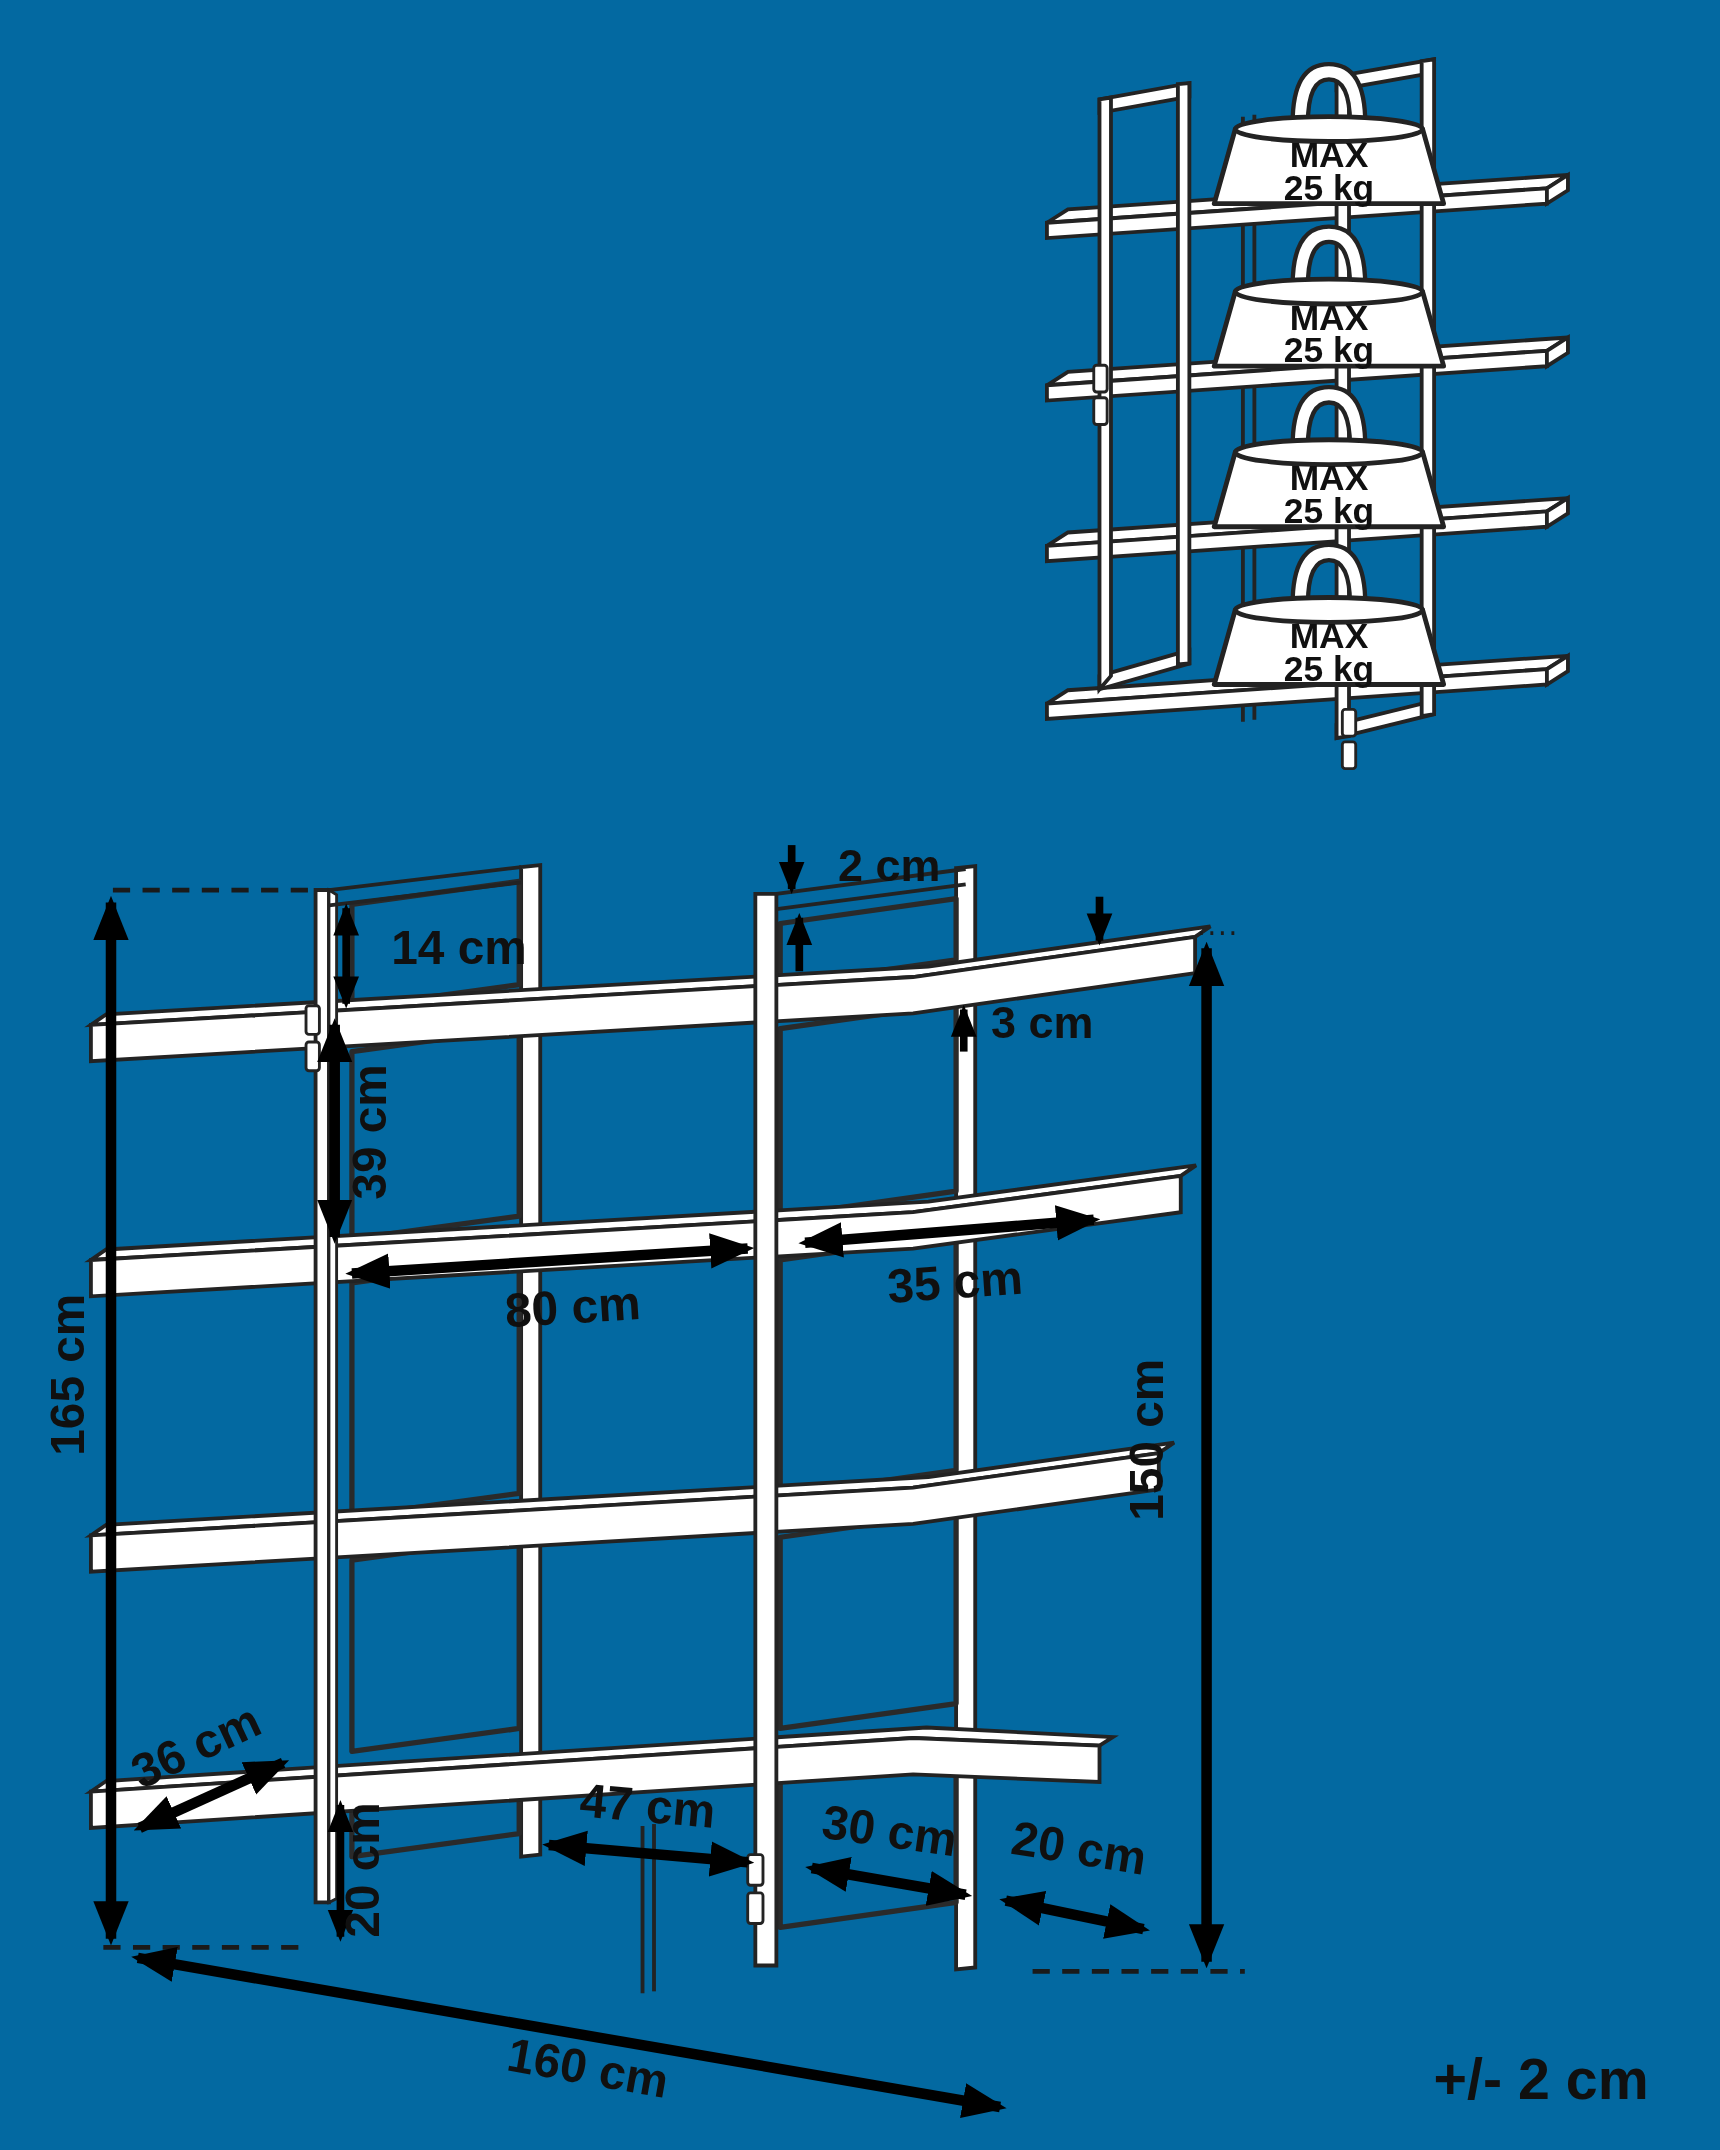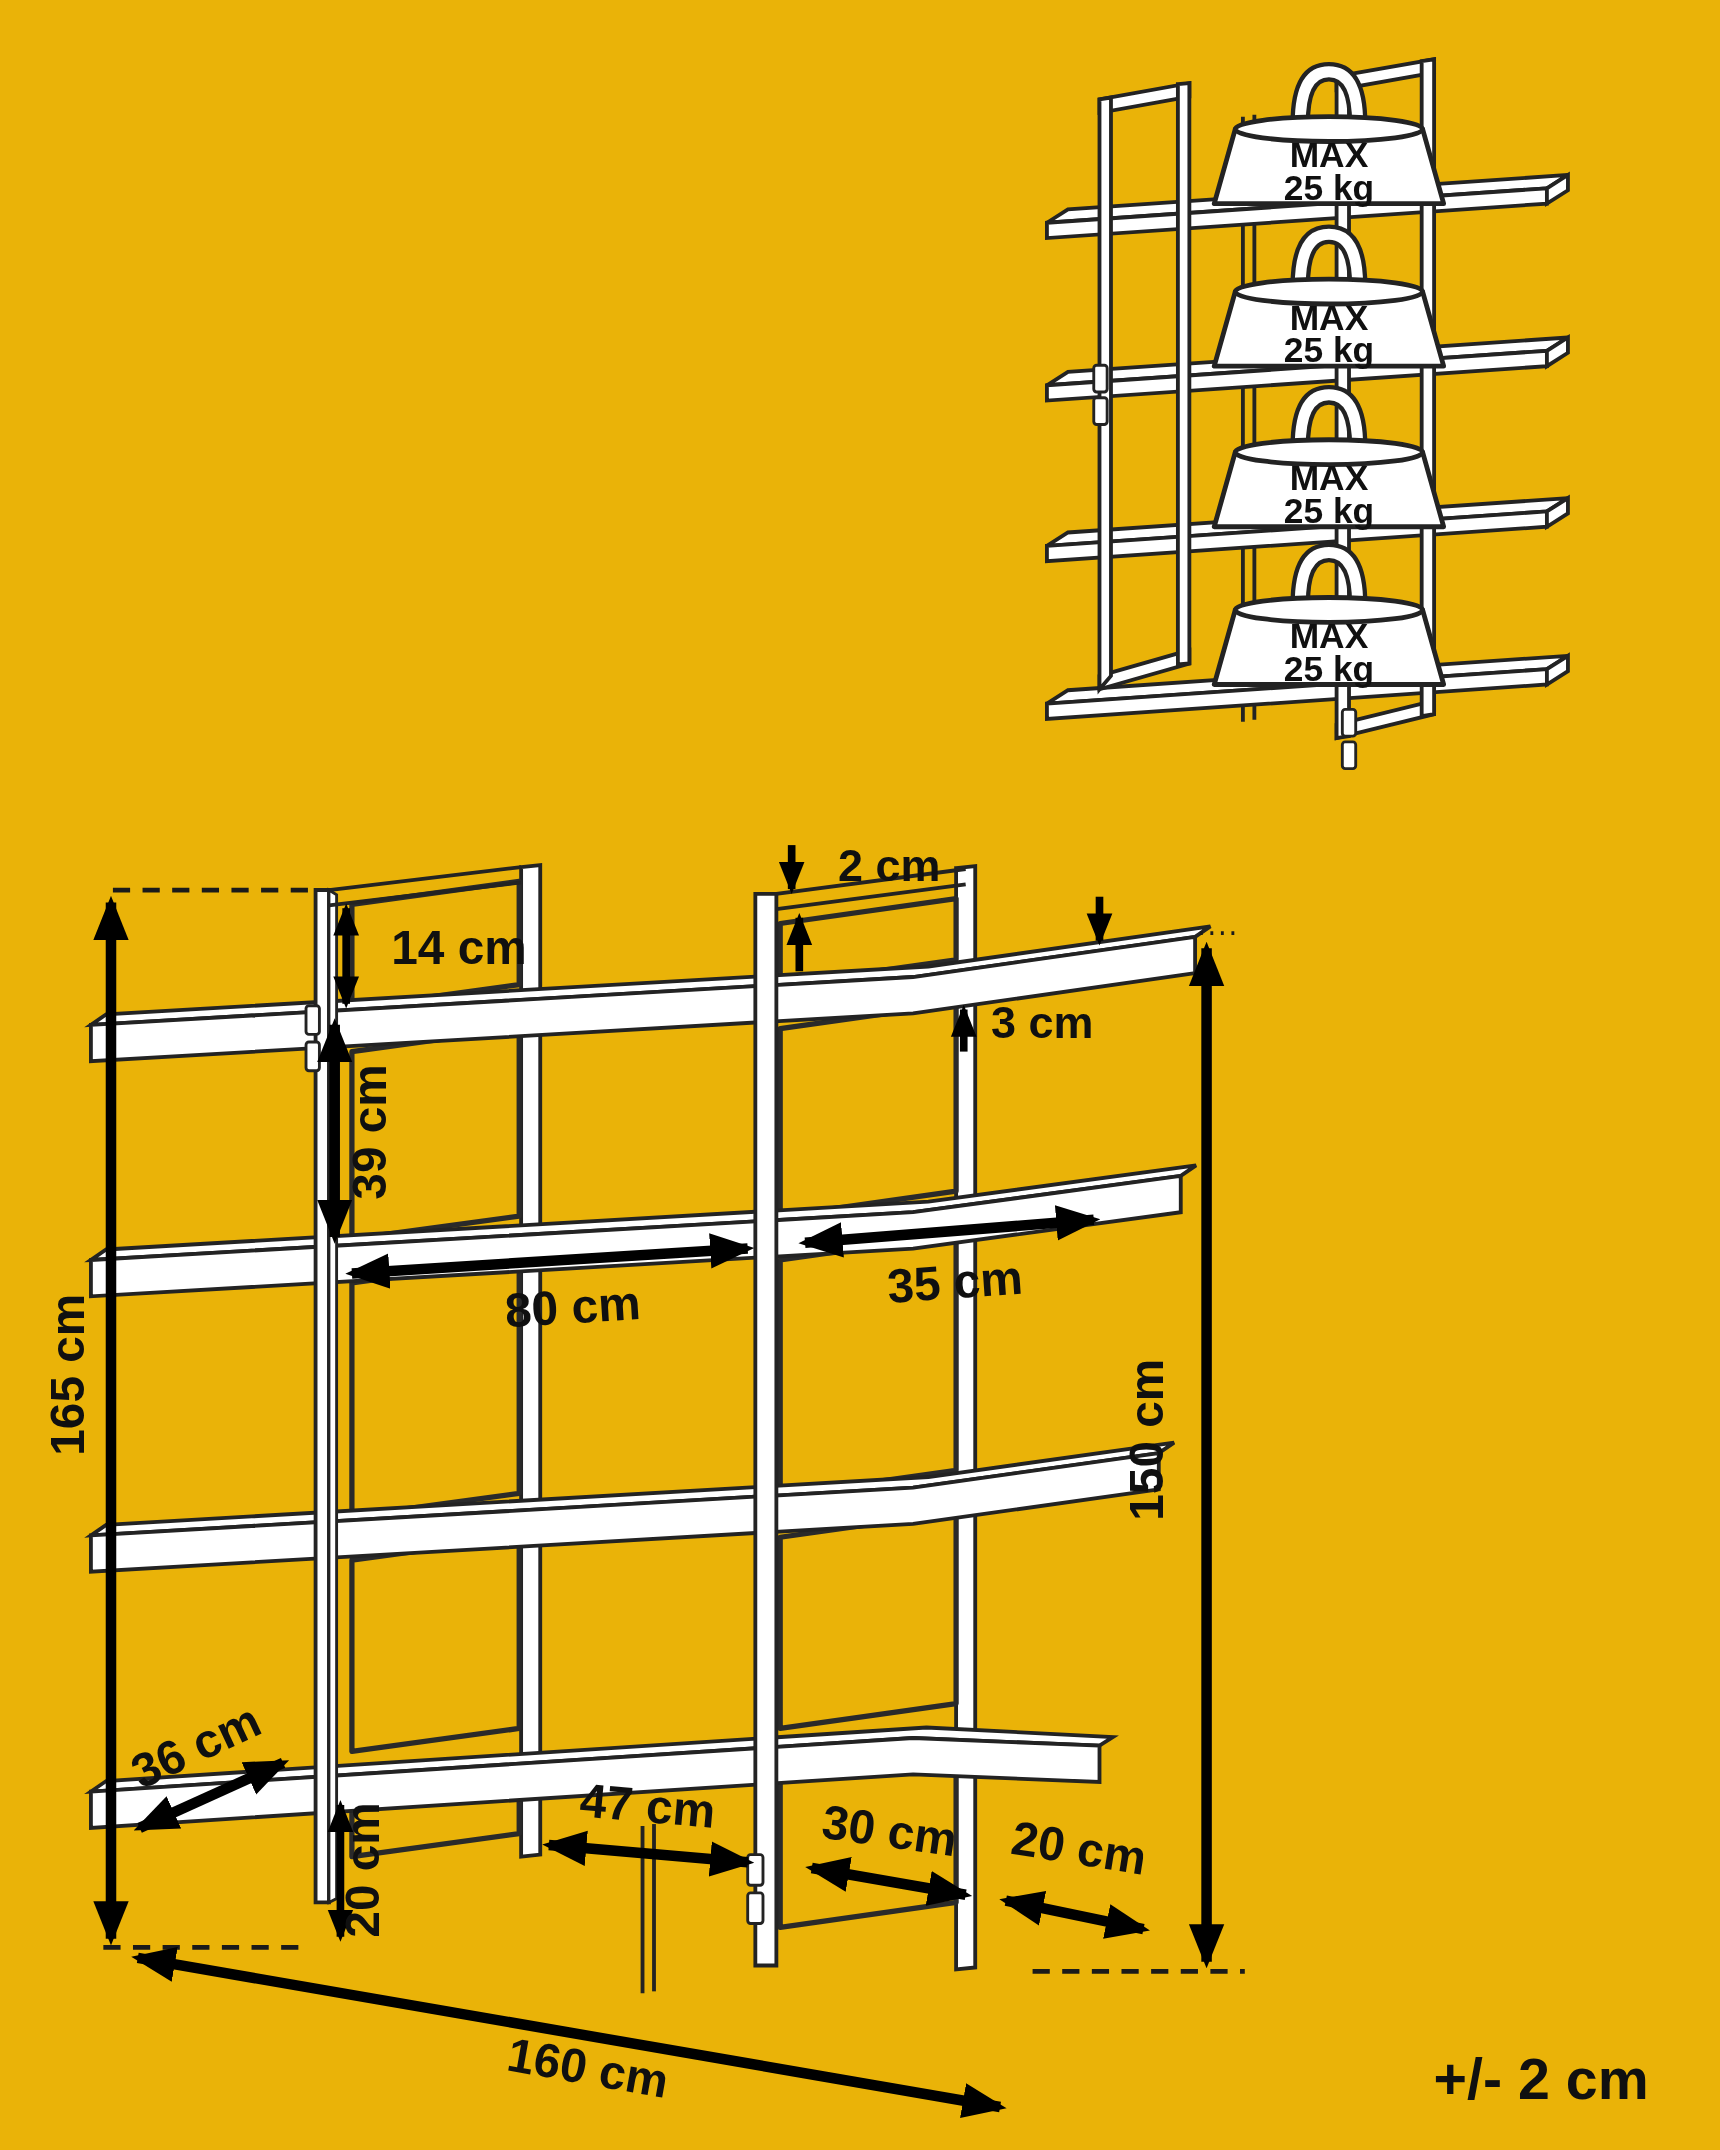--- a/index.html
+++ b/index.html
@@ -1,16 +1,16 @@
 <!DOCTYPE html>
 <html><head>
 <meta charset="utf-8">
 <style>
   html,body{margin:0;padding:0;background:#ffffff;}
-  .page{position:relative;width:1721px;height:2151px;background:#eab308;overflow:hidden;
+  .page{position:relative;width:1721px;height:2151px;background:#0369a1;overflow:hidden;
         font-family:"Liberation Sans", sans-serif;}
   svg text{font-family:"Liberation Sans", sans-serif;font-weight:bold;fill:#101010;}
   .dim-label{font-size:50px;}
   .dim-label-sm{font-size:47px;}
   .weight-label{font-size:37px;}
   .tol-label{font-size:60px;}
   .outline{stroke:#232323;fill:none;}
   .board{stroke:#232323;fill:#ffffff;}
   .bar{stroke:#232323;fill:#ffffff;}
   .win{stroke:#2a2a2a;fill:none;stroke-width:5.5;stroke-linejoin:round;}

